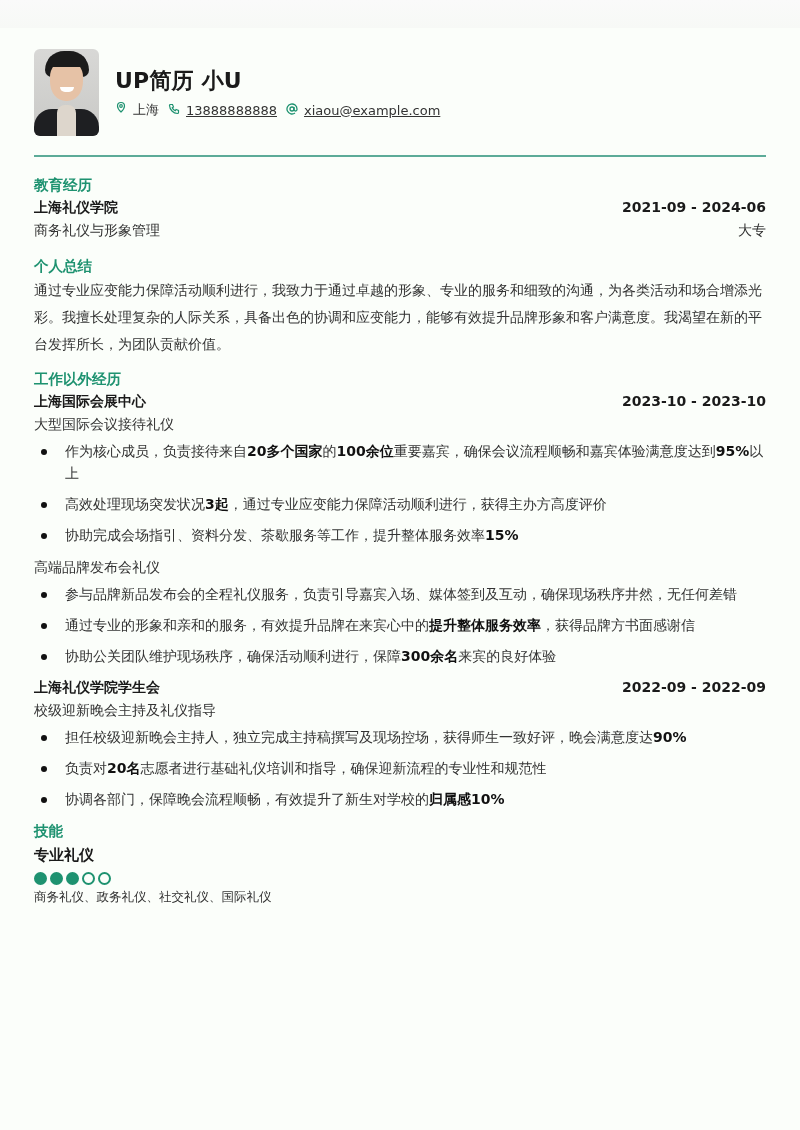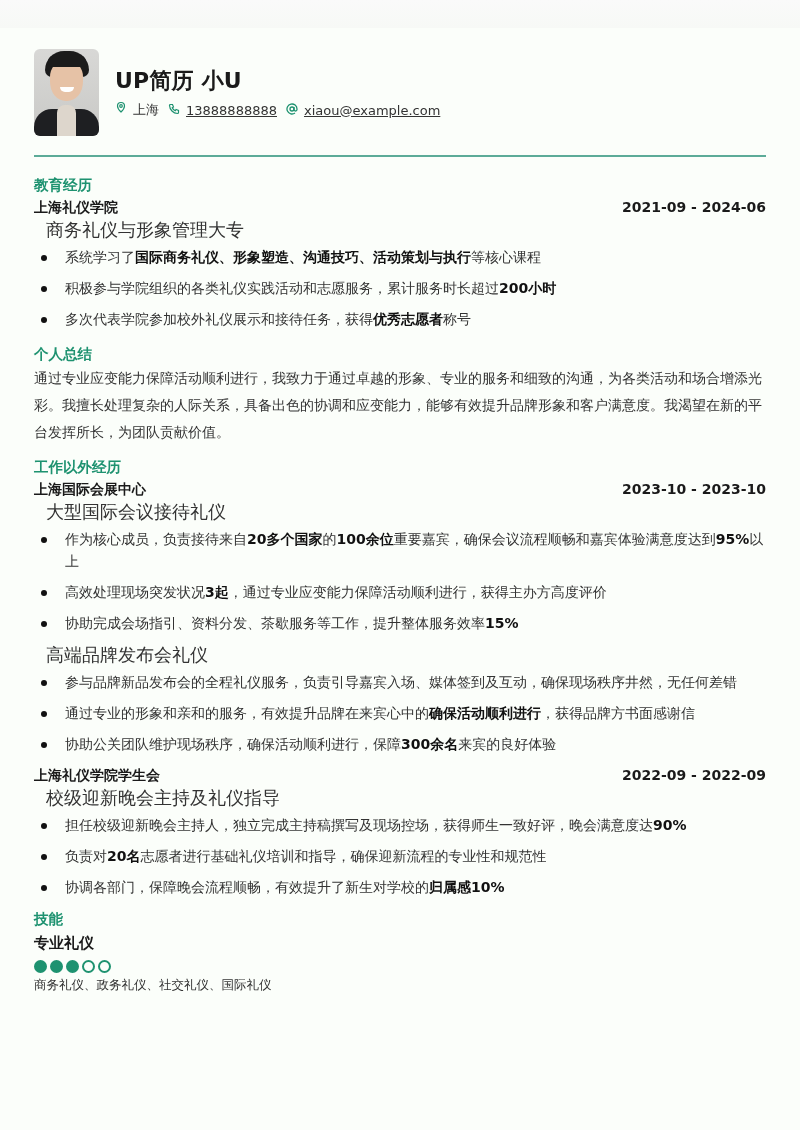--- a/index.html
+++ b/index.html
@@ -37,21 +37,21 @@
   .contact svg { width: 12px; height: 12px; margin-right: 6px; }
   .contact .link { text-decoration: underline; color: #333; }
 
   .divider { height: 2px; background: #5cab98; margin-top: 18px; width: 732px; }
 
   
   .section-title { color: #1e9270; font-weight: bold; font-size: 14.5px; line-height: 22px; }
   .entry-head { display: flex; justify-content: space-between; line-height: 22px; font-size: 14px; }
   .entry-org { font-weight: bold; color: #1a1a1a; }
   .entry-date { font-weight: bold; color: #1a1a1a; }
-  .entry-sub { display: flex; font-size: 18px; line-height: 24px; color: #333; margin-left: 12px; }
+  .entry-sub { display: flex; justify-content: space-between; font-size: 14px; line-height: 24px; color: #333; }
   ul.bullets { list-style: none; margin-top: 4px; }
   ul.bullets li {
     position: relative; padding-left: 31px; font-size: 14px; line-height: 22px; color: #333;
     margin-bottom: 9px;
   }
   ul.bullets li::before {
     content: ""; position: absolute; left: 7px; top: 9px; width: 6px; height: 6px; border-radius: 50%; background: #111;
   }
   ul.bullets li b { color: #111; }
   .summary { font-size: 14px; line-height: 27px; color: #333; }
@@ -110,25 +110,20 @@
   <div style="margin-top:17px;">
     <div class="section-title">教育经历</div>
     <div class="entry-head">
       <span class="entry-org">上海礼仪学院</span>
       <span class="entry-date">2021-09 - 2024-06</span>
     </div>
     <div class="entry-sub">
       <span>商务礼仪与形象管理</span>
       <span>大专</span>
     </div>
-    <ul class="bullets">
-        <li><span>系统学习了</span><b>国际商务礼仪、形象塑造、沟通技巧、活动策划与执行</b><span>等核心课程</span></li>
-        <li><span>积极参与学院组织的各类礼仪实践活动和志愿服务，累计服务时长超过</span><b>200小时</b></li>
-        <li><span>多次代表学院参加校外礼仪展示和接待任务，获得</span><b>优秀志愿者</b><span>称号</span></li>
-      </ul>
   </div>
 
   <div style="margin-top:13px;">
     <div class="section-title">个人总结</div>
     <div class="summary">通过专业应变能力保障活动顺利进行，我致力于通过卓越的形象、专业的服务和细致的沟通，为各类活动和场合增添光彩。我擅长处理复杂的人际关系，具备出色的协调和应变能力，能够有效提升品牌形象和客户满意度。我渴望在新的平台发挥所长，为团队贡献价值。</div>
   </div>
 
   <div style="margin-top:10px;">
     <div class="section-title">工作以外经历</div>
 
@@ -146,21 +141,21 @@
           <li><span>协助完成会场指引、资料分发、茶歇服务等工作，提升整体服务效率</span><b>15%</b></li>
         </ul>
     </div>
 
     <div style="margin-top:6px;">
       <div class="entry-sub">
         <span>高端品牌发布会礼仪</span>
       </div>
       <ul class="bullets">
           <li><span>参与品牌新品发布会的全程礼仪服务，负责引导嘉宾入场、媒体签到及互动，确保现场秩序井然，无任何差错</span></li>
-          <li><span>通过专业的形象和亲和的服务，有效提升品牌在来宾心中的</span><b>确保活动顺利进行</b><span>，获得品牌方书面感谢信</span></li>
+          <li><span>通过专业的形象和亲和的服务，有效提升品牌在来宾心中的</span><b>提升整体服务效率</b><span>，获得品牌方书面感谢信</span></li>
           <li><span>协助公关团队维护现场秩序，确保活动顺利进行，保障</span><b>300余名</b><span>来宾的良好体验</span></li>
         </ul>
     </div>
 
     <div style="margin-top:6px;">
       <div class="entry-head">
         <span class="entry-org">上海礼仪学院学生会</span>
         <span class="entry-date">2022-09 - 2022-09</span>
       </div>
       <div class="entry-sub">

